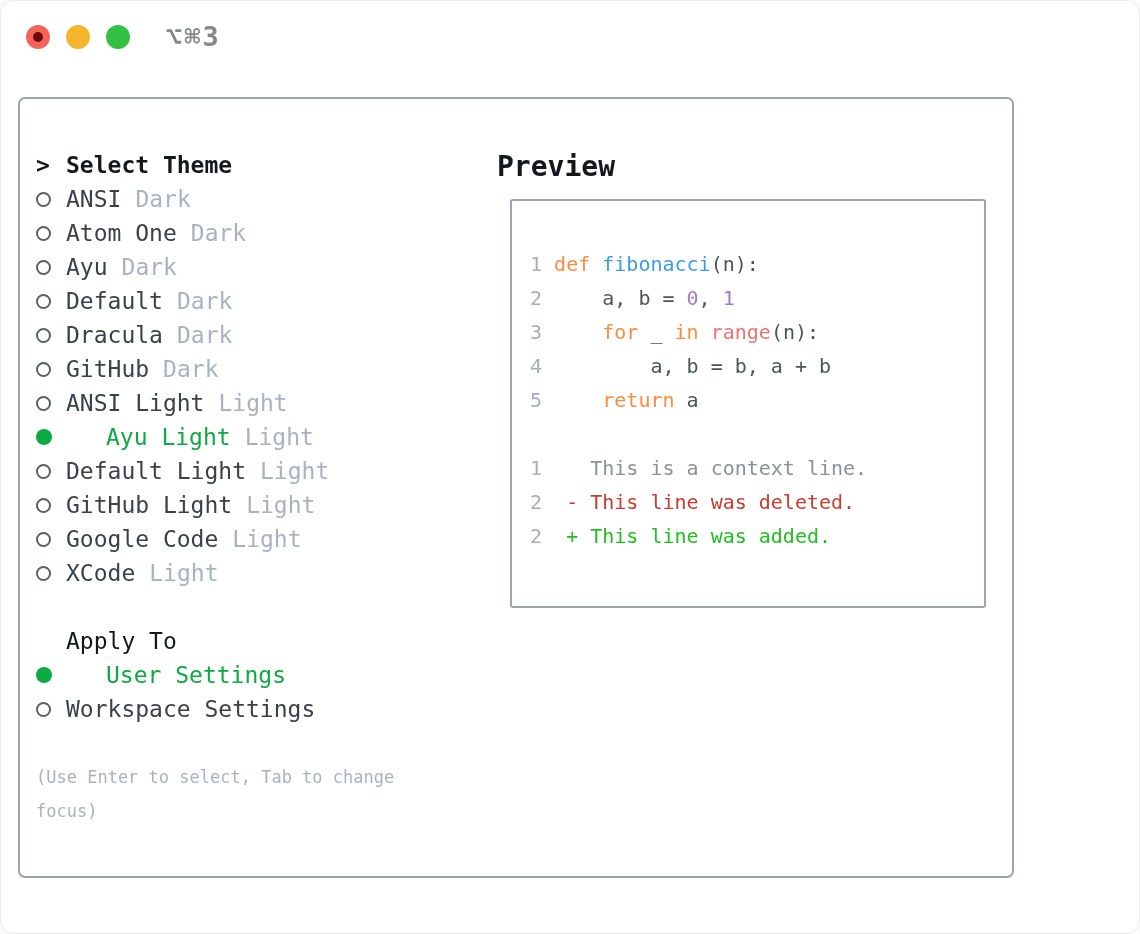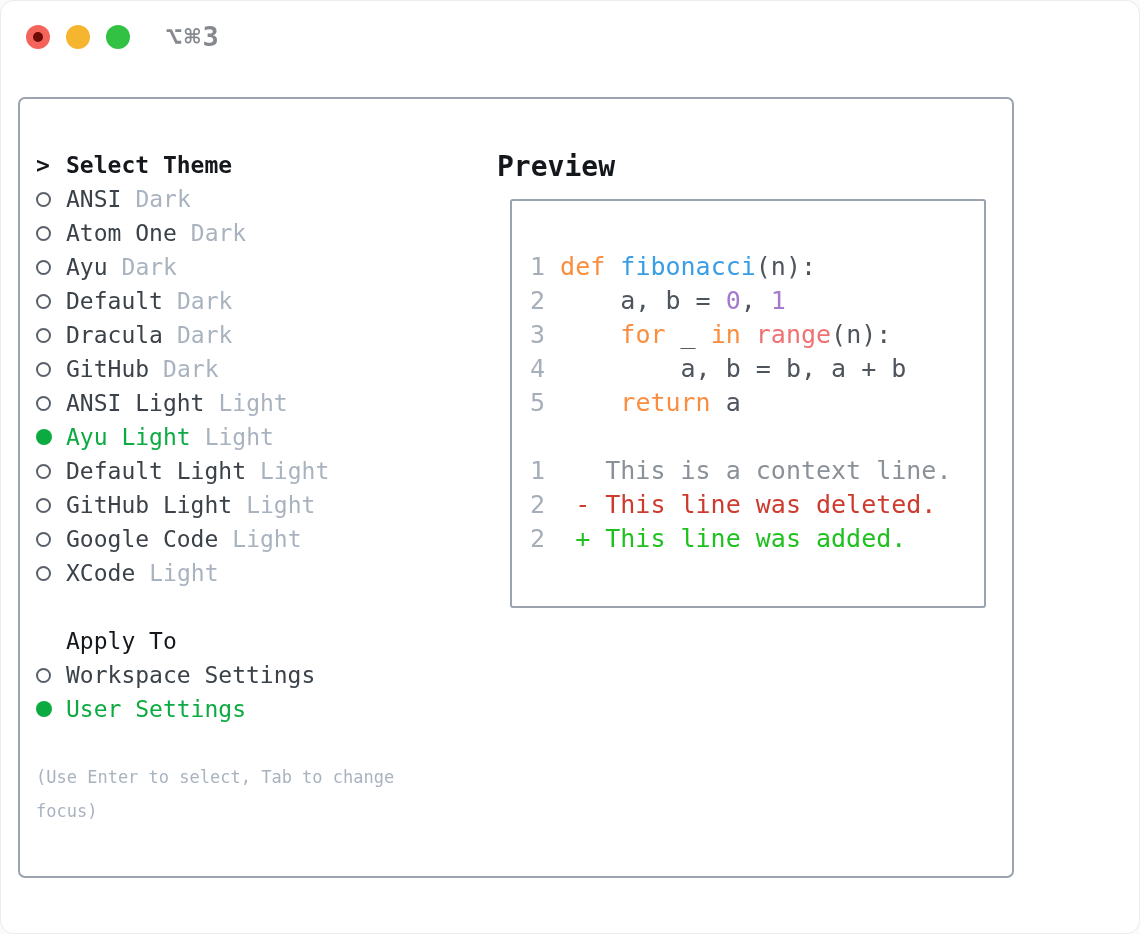--- a/index.html
+++ b/index.html
@@ -32,37 +32,37 @@
   }
   
   .left-col{position:absolute;left:36px;top:148px;font-size:23px;}
   .row{display:flex;align-items:center;height:34px;white-space:pre;}
   .marker{width:30px;display:flex;align-items:center;flex:0 0 30px;}
   .marker-char{font-weight:bold;color:var(--header);}
   .ring{width:11px;height:11px;border:2.5px solid #59606a;border-radius:50%;}
   .dot{width:16px;height:16px;background:var(--green);border-radius:50%;}
   .hdr{font-weight:bold;color:var(--header);}
   .name{color:var(--name);}
-  .name.sel{color:var(--green);}
+  .name.sel{color:var(--green);margin-left:40px;}
   .tag{color:var(--tag);margin-left:14px;}
   .apply-section{margin-top:34px;text-align:right;}
   .apply-hdr{color:#14171b;}
   .hint{
     margin-top:34px;width:420px;color:var(--tag);
     font-size:17px;line-height:34px;
   }
   
   .preview-header{
     position:absolute;left:497px;top:150px;font-size:28px;font-weight:bold;
     color:var(--header);
   }
   .preview-box{
     position:absolute;left:510px;top:199px;width:476px;height:409px;
     border:2px solid var(--border);border-radius:3px;box-sizing:border-box;
-    padding:51px 8px 0 18px;font-size:25px;overflow:hidden;
+    padding:51px 8px 0 18px;font-size:20px;overflow:hidden;
   }
   .cline{height:34px;white-space:pre;}
   .lnum{color:var(--lnum);}
   .kw{color:var(--kw);}
   .fn{color:var(--fn);}
   .numc{color:var(--numc);}
   .call{color:var(--call);}
   .plain{color:var(--plain);}
   .ctx{color:var(--ctx);text-align:center;}
   .del{color:var(--del);}
@@ -101,22 +101,22 @@
         <div class="row"><span class="marker"><span class="ring"></span></span><span class="name">Google Code</span><span class="tag">Light</span></div>
         <div class="row"><span class="marker"><span class="ring"></span></span><span class="name">XCode</span><span class="tag">Light</span></div>
       </div>
 
     <div class="apply-section">
       <div class="row">
         <span class="marker"></span>
         <span class="apply-hdr">Apply To</span>
       </div>
       <div id="apply-options">
+          <div class="row"><span class="marker"><span class="dot"></span></span><span class="name sel">User Settings</span></div>
           <div class="row"><span class="marker"><span class="ring"></span></span><span class="name">Workspace Settings</span></div>
-          <div class="row"><span class="marker"><span class="dot"></span></span><span class="name sel">User Settings</span></div>
         </div>
     </div>
 
     <div class="hint">(Use Enter to select, Tab to change focus)</div>
   </div>
 
   <div class="preview-header">Preview</div>
   <div class="preview-box" id="code-box">
       <div class="cline"><span class="lnum">1 </span><span class="kw">def</span><span class="plain"> </span><span class="fn">fibonacci</span><span class="plain">(n):</span></div>
       <div class="cline"><span class="lnum">2 </span><span class="plain">    a, b = </span><span class="numc">0</span><span class="plain">, </span><span class="numc">1</span></div>

